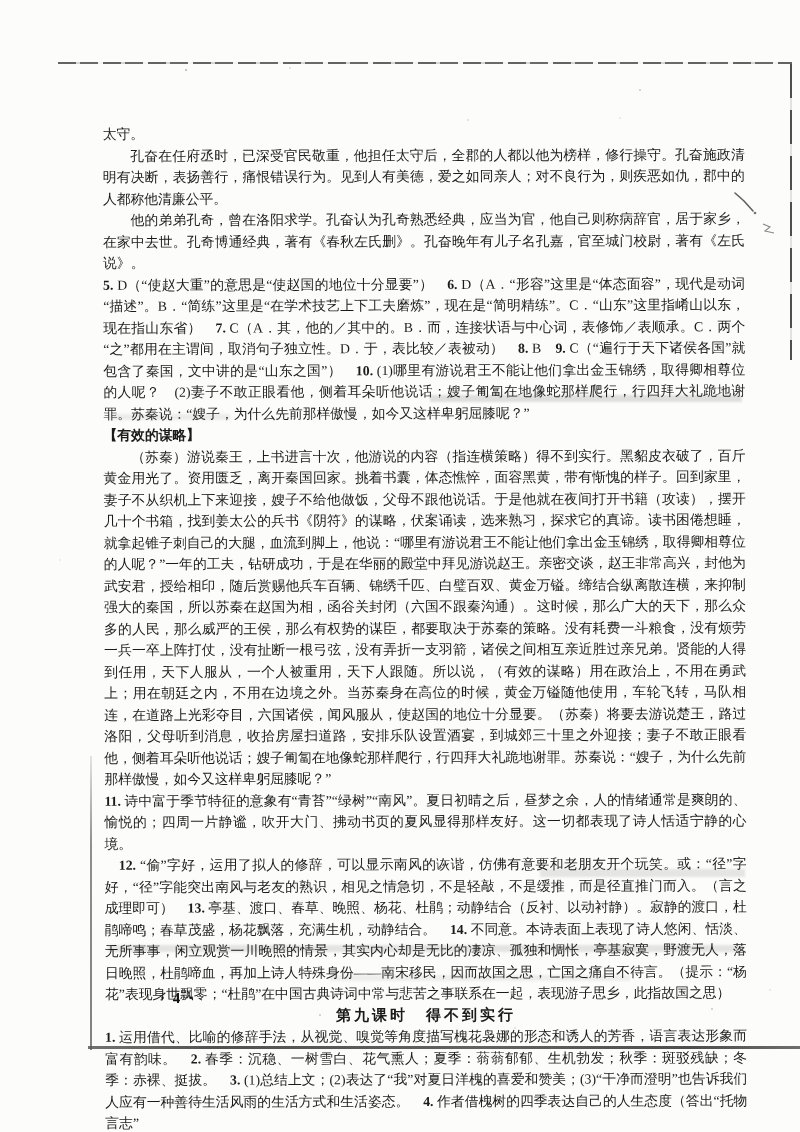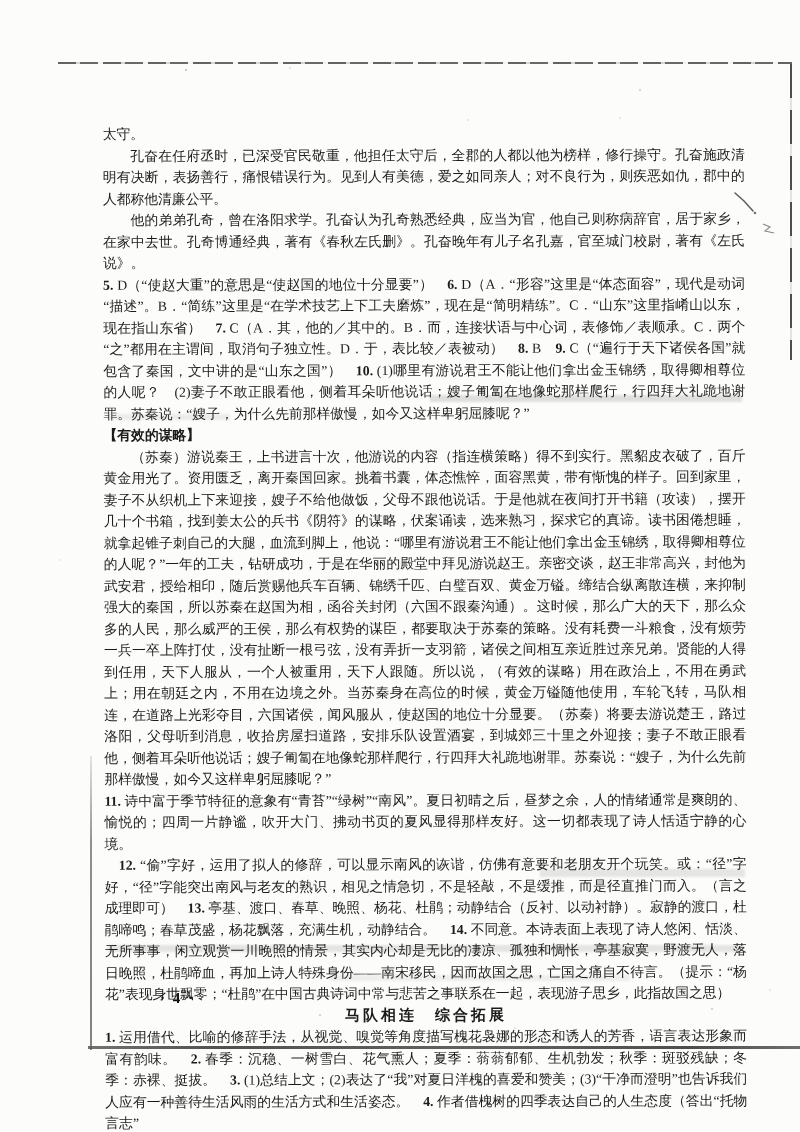--- a/index.html
+++ b/index.html
@@ -94,19 +94,19 @@
 
   <div id="text-flow" class="text-flow">
       <div class="para p-plain"><span>太守。</span></div>
       <div class="para p-indent"><span>孔奋在任府丞时，已深受官民敬重，他担任太守后，全郡的人都以他为榜样，修行操守。孔奋施政清明有决断，表扬善行，痛恨错误行为。见到人有美德，爱之如同亲人；对不良行为，则疾恶如仇，郡中的人都称他清廉公平。</span></div>
       <div class="para p-indent"><span>他的弟弟孔奇，曾在洛阳求学。孔奋认为孔奇熟悉经典，应当为官，他自己则称病辞官，居于家乡，在家中去世。孔奇博通经典，著有《春秋左氏删》。孔奋晚年有儿子名孔嘉，官至城门校尉，著有《左氏说》。</span></div>
       <div class="para p-plain"><span class="bold">5. </span><span>D（“使赵大重”的意思是“使赵国的地位十分显要”）　</span><span class="bold">6. </span><span>D（A．“形容”这里是“体态面容”，现代是动词“描述”。B．“简练”这里是“在学术技艺上下工夫磨炼”，现在是“简明精练”。C．“山东”这里指崤山以东，现在指山东省）　</span><span class="bold">7. </span><span>C（A．其，他的／其中的。B．而，连接状语与中心词，表修饰／表顺承。C．两个“之”都用在主谓间，取消句子独立性。D．于，表比较／表被动）　</span><span class="bold">8. </span><span>B　</span><span class="bold">9. </span><span>C（“遍行于天下诸侯各国”就包含了秦国，文中讲的是“山东之国”）　</span><span class="bold">10. </span><span>(1)哪里有游说君王不能让他们拿出金玉锦绣，取得卿相尊位的人呢？　(2)妻子不敢正眼看他，侧着耳朵听他说话；嫂子匍匐在地像蛇那样爬行，行四拜大礼跪地谢罪。苏秦说：“嫂子，为什么先前那样傲慢，如今又这样卑躬屈膝呢？”</span></div>
       <div class="para p-bracket"><span class="bold">【有效的谋略】</span></div>
       <div class="para p-indent"><span>（苏秦）游说秦王，上书进言十次，他游说的内容（指连横策略）得不到实行。黑貂皮衣破了，百斤黄金用光了。资用匮乏，离开秦国回家。挑着书囊，体态憔悴，面容黑黄，带有惭愧的样子。回到家里，妻子不从织机上下来迎接，嫂子不给他做饭，父母不跟他说话。于是他就在夜间打开书籍（攻读），摆开几十个书箱，找到姜太公的兵书《阴符》的谋略，伏案诵读，选来熟习，探求它的真谛。读书困倦想睡，就拿起锥子刺自己的大腿，血流到脚上，他说：“哪里有游说君王不能让他们拿出金玉锦绣，取得卿相尊位的人呢？”一年的工夫，钻研成功，于是在华丽的殿堂中拜见游说赵王。亲密交谈，赵王非常高兴，封他为武安君，授给相印，随后赏赐他兵车百辆、锦绣千匹、白璧百双、黄金万镒。缔结合纵离散连横，来抑制强大的秦国，所以苏秦在赵国为相，函谷关封闭（六国不跟秦沟通）。这时候，那么广大的天下，那么众多的人民，那么威严的王侯，那么有权势的谋臣，都要取决于苏秦的策略。没有耗费一斗粮食，没有烦劳一兵一卒上阵打仗，没有扯断一根弓弦，没有弄折一支羽箭，诸侯之间相互亲近胜过亲兄弟。贤能的人得到任用，天下人服从，一个人被重用，天下人跟随。所以说，（有效的谋略）用在政治上，不用在勇武上；用在朝廷之内，不用在边境之外。当苏秦身在高位的时候，黄金万镒随他使用，车轮飞转，马队相连，在道路上光彩夺目，六国诸侯，闻风服从，使赵国的地位十分显要。（苏秦）将要去游说楚王，路过洛阳，父母听到消息，收拾房屋扫道路，安排乐队设置酒宴，到城郊三十里之外迎接；妻子不敢正眼看他，侧着耳朵听他说话；嫂子匍匐在地像蛇那样爬行，行四拜大礼跪地谢罪。苏秦说：“嫂子，为什么先前那样傲慢，如今又这样卑躬屈膝呢？”</span></div>
       <div class="para p-plain"><span class="bold">11. </span><span>诗中富于季节特征的意象有“青苔”“绿树”“南风”。夏日初晴之后，昼梦之余，人的情绪通常是爽朗的、愉悦的；四周一片静谧，吹开大门、拂动书页的夏风显得那样友好。这一切都表现了诗人恬适宁静的心境。</span></div>
       <div class="para p-plain"><span class="bold">　12. </span><span>“偷”字好，运用了拟人的修辞，可以显示南风的诙谐，仿佛有意要和老朋友开个玩笑。或：“径”字好，“径”字能突出南风与老友的熟识，相见之情急切，不是轻敲，不是缓推，而是径直推门而入。（言之成理即可）　</span><span class="bold">13. </span><span>亭基、渡口、春草、晚照、杨花、杜鹃；动静结合（反衬、以动衬静）。寂静的渡口，杜鹃啼鸣；春草茂盛，杨花飘落，充满生机，动静结合。　</span><span class="bold">14. </span><span>不同意。本诗表面上表现了诗人悠闲、恬淡、无所事事，闲立观赏一川晚照的情景，其实内心却是无比的凄凉、孤独和惆怅，亭基寂寞，野渡无人，落日晚照，杜鹃啼血，再加上诗人特殊身份——南宋移民，因而故国之思，亡国之痛自不待言。（提示：“杨花”表现身世飘零；“杜鹃”在中国古典诗词中常与悲苦之事联系在一起，表现游子思乡，此指故国之思）</span></div>
-      <div class="para p-section"><span class="bold">马队相连　综合拓展</span></div>
+      <div class="para p-section"><span class="bold">第九课时　得不到实行</span></div>
       <div class="para p-plain"><span class="bold">1. </span><span>运用借代、比喻的修辞手法，从视觉、嗅觉等角度描写槐花袅娜的形态和诱人的芳香，语言表达形象而富有韵味。　</span><span class="bold">2. </span><span>春季：沉稳、一树雪白、花气熏人；夏季：蓊蓊郁郁、生机勃发；秋季：斑驳残缺；冬季：赤裸、挺拔。　</span><span class="bold">3. </span><span>(1)总结上文；(2)表达了“我”对夏日洋槐的喜爱和赞美；(3)“干净而澄明”也告诉我们人应有一种善待生活风雨的生活方式和生活姿态。　</span><span class="bold">4. </span><span>作者借槐树的四季表达自己的人生态度（答出“托物言志”</span></div>
     </div>
 
   <div class="footer-num">· 4 ·</div>
 
 </div>
 
 </body></html>

